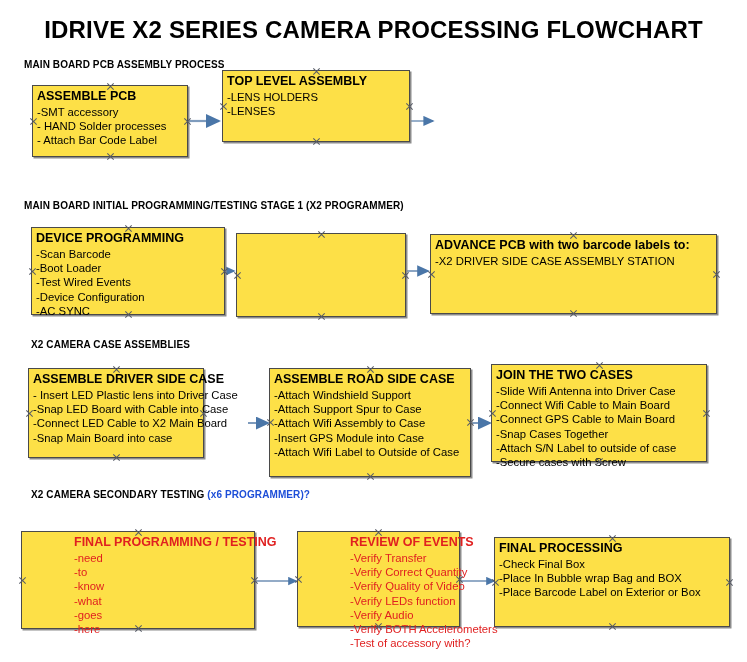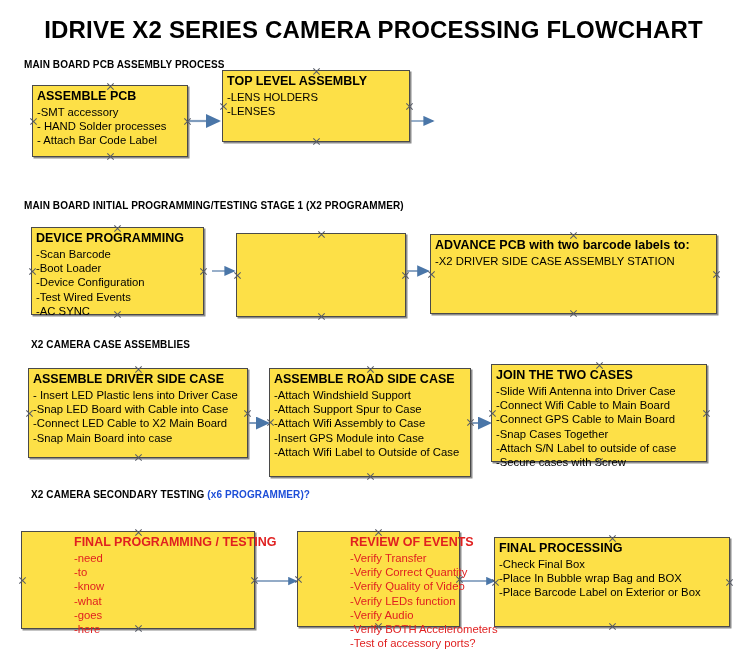--- a/index.html
+++ b/index.html
@@ -173,27 +173,27 @@
       <div class="node-line">-LENS HOLDERS</div>
       <div class="node-line">-LENSES</div>
     </div>
     <span class="handle h-left"></span>
     <span class="handle h-right"></span>
     <span class="handle h-top"></span>
     <span class="handle h-bottom"></span>
   </div>
 
 
-  <div class="node" style="left:31px; top:227px; width:173px; height:88px;">
+  <div class="node" style="left:31px; top:227px; width:194px; height:88px;">
     <div class="node-inner">
       <div class="node-title">DEVICE PROGRAMMING</div>
       <div class="node-line">-Scan Barcode</div>
       <div class="node-line">-Boot Loader</div>
+      <div class="node-line">-Test Wired Events</div>
       <div class="node-line">-Device Configuration</div>
-      <div class="node-line">-Test Wired Events</div>
       <div class="node-line">-AC SYNC</div>
     </div>
     <span class="handle h-left"></span>
     <span class="handle h-right"></span>
     <span class="handle h-top"></span>
     <span class="handle h-bottom"></span>
   </div>
 
   <div class="node" style="left:236px; top:233px; width:170px; height:84px;">
     <span class="handle h-left"></span>
@@ -206,21 +206,21 @@
     <div class="node-inner">
       <div class="node-title">ADVANCE PCB with two barcode labels to:</div>
       <div class="node-line">-X2 DRIVER  SIDE  CASE  ASSEMBLY STATION</div>
     </div>
     <span class="handle h-left"></span>
     <span class="handle h-right"></span>
     <span class="handle h-top"></span>
     <span class="handle h-bottom"></span>
   </div>
 
-  <div class="node" style="left:28px; top:368px; width:220px; height:90px;">
+  <div class="node" style="left:28px; top:368px; width:176px; height:90px;">
     <div class="node-inner">
       <div class="node-title">ASSEMBLE DRIVER SIDE CASE</div>
       <div class="node-line">- Insert LED Plastic lens into Driver Case</div>
       <div class="node-line">-Snap LED Board with Cable into Case</div>
       <div class="node-line">-Connect LED Cable to X2 Main Board</div>
       <div class="node-line">-Snap Main Board into case</div>
     </div>
     <span class="handle h-left"></span>
     <span class="handle h-right"></span>
     <span class="handle h-top"></span>
@@ -276,21 +276,21 @@
 
   <div class="node red" style="left:297px; top:531px; width:163px; height:96px;">
     <div class="node-inner">
       <div class="node-title">REVIEW OF EVENTS</div>
       <div class="node-line">-Verify Transfer</div>
       <div class="node-line">-Verify Correct Quantity</div>
       <div class="node-line">-Verify Quality of Video</div>
       <div class="node-line">-Verify LEDs function</div>
       <div class="node-line">-Verify Audio</div>
       <div class="node-line">-Verify BOTH Accelerometers</div>
-      <div class="node-line">-Test of accessory ports?</div>
+      <div class="node-line">-Test of accessory with?</div>
     </div>
     <span class="handle h-left"></span>
     <span class="handle h-right"></span>
     <span class="handle h-top"></span>
     <span class="handle h-bottom"></span>
   </div>
 
   <div class="node" style="left:494px; top:537px; width:236px; height:90px;">
     <div class="node-inner">
       <div class="node-title">FINAL PROCESSING</div>

